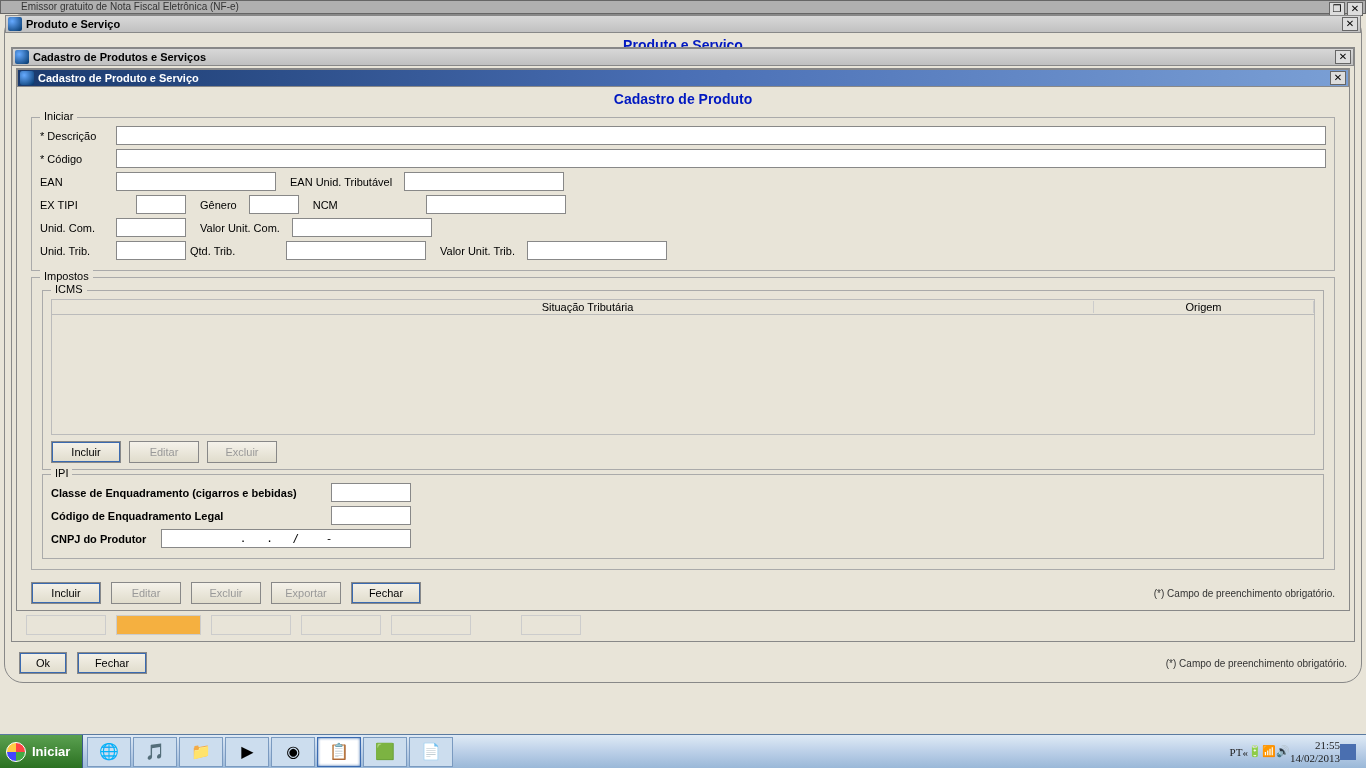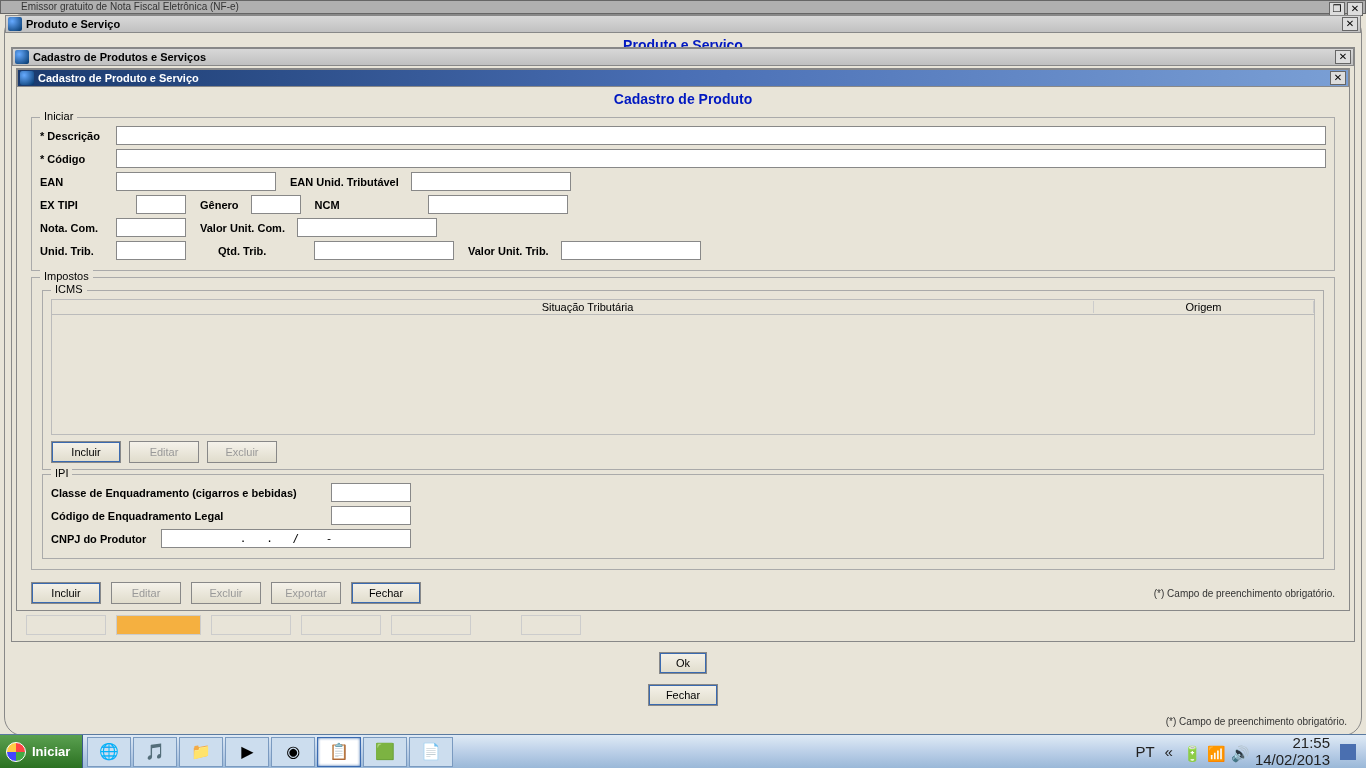--- a/index.html
+++ b/index.html
@@ -76,21 +76,21 @@
 }
 .fieldset .legend {
   position: absolute;
   top: -8px;
   left: 8px;
   background: #e8e4d8;
   padding: 0 4px;
   font-size: 11px;
 }
 .row { display: flex; align-items: center; margin-bottom: 4px; }
-.lbl { font-weight: bold; font-size: 11px; padding-right: 6px; }
+.lbl { font-weight: normal; font-size: 11px; padding-right: 6px; }
 .lbl.req::before { content: "* "; }
 .inp {
   height: 19px;
   border: 1px solid #888;
   background: #fff;
   font-size: 11px;
   padding: 1px 3px;
 }
 .inp.wfull { flex: 1; }
 .table-head {
@@ -163,24 +163,24 @@
   display: flex;
   align-items: center;
   justify-content: center;
   font-size: 16px;
 }
 .task-icon.active { background: #fff; border:1px solid #3a6ab0; box-shadow: inset 0 0 3px #36a;}
 .tray {
   margin-left: auto;
   display: flex;
   align-items: center;
-  gap: 10px;
   padding: 0 10px;
-  font-size: 15px;
+  font-size: 11px;
   color: #222;
+  font-family: Liberation Serif, serif;
 }
 .tray .clock { text-align: right; line-height: 1.1; }
 .tray-icon { width:14px; height:14px; display:inline-block; }
 .hidden-row {
   height: 22px;
   margin: 4px 14px;
   display:flex;
   gap:10px;
 }
 .hidden-btn {
@@ -243,29 +243,29 @@
         </div>
         <div class="row">
           <span class="lbl" style="width:96px">EX TIPI</span>
           <input class="inp" style="width: 50px;">
           <span class="lbl" style="margin-left:14px">Gênero</span>
           <input class="inp" style="width: 50px; margin-left: 6px;">
           <span class="lbl" style="margin-left:14px">NCM</span>
           <input class="inp" style="width: 140px; margin-left: 82px;">
         </div>
         <div class="row">
-          <span class="lbl" style="width:76px">Nota. Com.</span>
+          <span class="lbl" style="width:76px">Unid. Com.</span>
           <input class="inp" style="width: 70px;">
           <span class="lbl" style="margin-left:14px">Valor Unit. Com.</span>
           <input class="inp" style="width: 140px; margin-left: 6px;">
         </div>
         <div class="row">
           <span class="lbl" style="width:76px">Unid. Trib.</span>
           <input class="inp" style="width: 70px;">
-          <span class="lbl" style="margin-left:32px;width:90px">Qtd. Trib.</span>
+          <span class="lbl" style="margin-left:4px;width:90px">Qtd. Trib.</span>
           <input class="inp" style="width: 140px; margin-left: 6px;">
           <span class="lbl" style="margin-left:14px">Valor Unit. Trib.</span>
           <input class="inp" style="width: 140px; margin-left: 6px;">
         </div>
       </div>
 
       <div class="fieldset">
         <span class="legend">Impostos</span>
 
         <div class="fieldset" style="margin:4px 2px;">
@@ -313,21 +313,21 @@
     <div class="hidden-row">
       <div class="hidden-btn"></div>
       <div class="hidden-btn orange"></div>
       <div class="hidden-btn"></div>
       <div class="hidden-btn"></div>
       <div class="hidden-btn"></div>
       <div class="hidden-btn" style="margin-left:40px;width:60px;"></div>
     </div>
   </div>
 
-  <div class="btn-row" style="padding:4px 14px 8px 14px;flex-direction:column;">
+  <div class="btn-row" style="padding:4px 14px 8px 14px;">
     <button class="btn primary" style="min-width:48px">Ok</button>
     <button class="btn primary">Fechar</button>
     <span class="hint" style="margin-left:auto">(*) Campo de preenchimento obrigatório.</span>
   </div>
 </div>
 
 <div class="taskbar">
   <div class="start-btn">
     <span class="start-orb"></span>
     <span>Iniciar</span>

